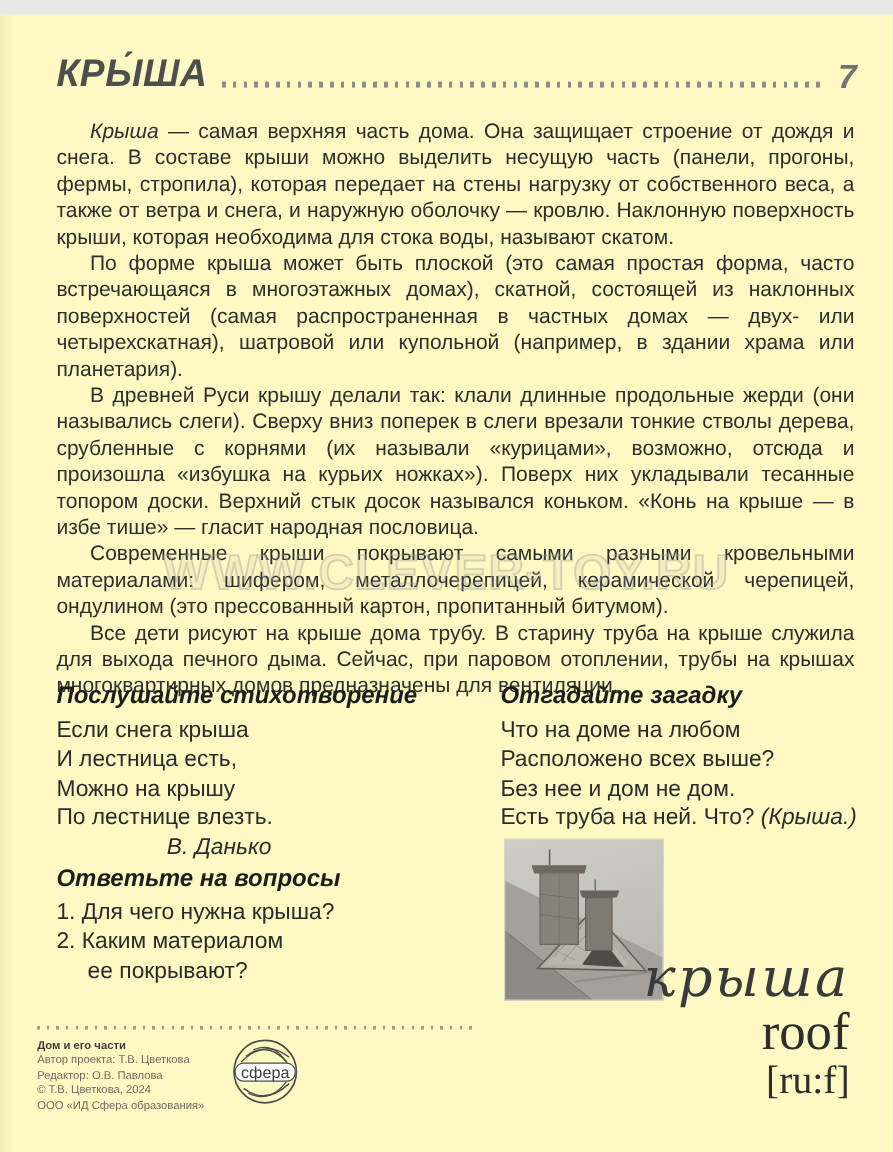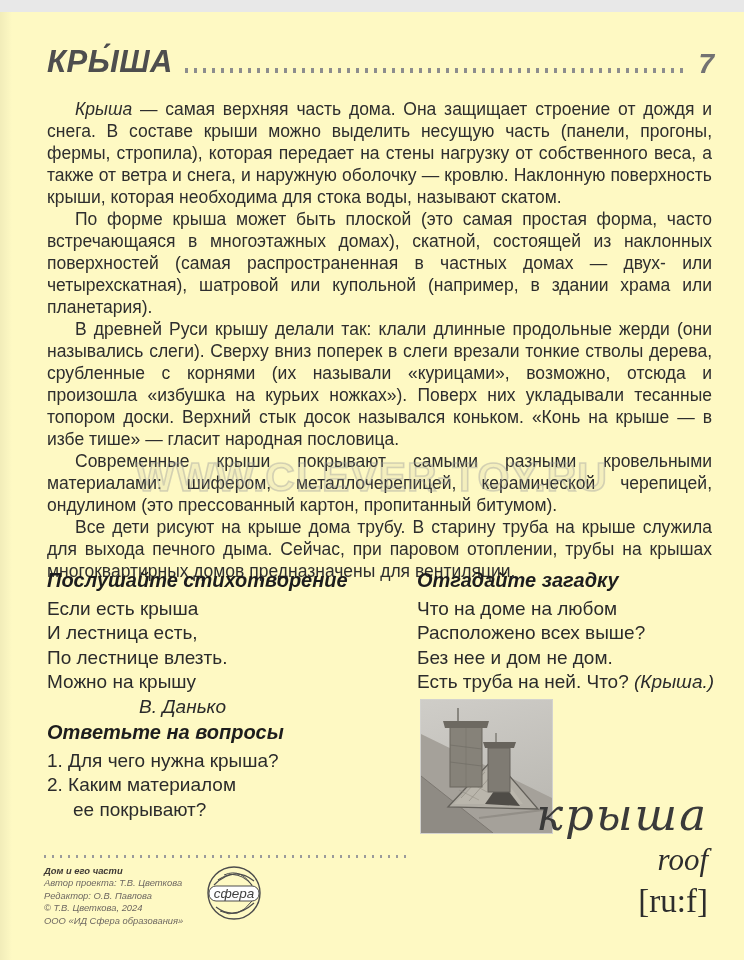--- a/index.html
+++ b/index.html
@@ -45,25 +45,25 @@
 
   
   .photo { position:absolute; left:420px; top:687px; width:133px; height:135px;
     border:1px solid #d3d2ce; background:#c4c2bd; }
   .photo svg { display:block; }
 
   
   .vocab { position:absolute; right:36px; top:778px; text-align:right; color:#2d2d2d; }
   .v-ru { font-family:"DejaVu Serif", serif; font-style:italic; font-size:45px; line-height:50px;
     letter-spacing:2px; color:#3a3a3a; }
-  .v-en { font-family:"Liberation Serif", serif; font-size:31px; line-height:40px;font-style:italic; }
+  .v-en { font-family:"Liberation Serif", serif; font-size:44px; line-height:40px; }
   .v-tr { font-family:"Liberation Serif", serif; font-size:33px; line-height:42px; }
 
   
-  .footer { position:absolute; left:44px; top:843px; width:664px;font-style:italic; }
+  .footer { position:absolute; left:31px; top:843px; width:664px; }
   .f-dots { width:364px; height:3px;
     background-image:repeating-linear-gradient(90deg,#9b9b9b 0 2px, transparent 2px 8px); }
   .f-cols { display:flex; margin-top:7px; }
   .f-col { font-size:9.4px; line-height:12.4px; color:#6e6862; }
   .f-col1 { width:154px; }
   .f-col2 { width:152px; }
   .f-title { font-weight:bold; color:#3f3a35; }
   .f-logo { margin-left:6px; margin-top:-2px; }
 </style>
 </head>
@@ -83,24 +83,24 @@
     <p>По форме крыша может быть плоской (это самая простая форма, часто встречающаяся в многоэтажных домах), скатной, состоящей из наклонных поверхностей (самая распространенная в частных домах — двух- или четырехскатная), шатровой или купольной (например, в здании храма или планетария).</p>
     <p>В древней Руси крышу делали так: клали длинные продольные жерди (они назывались слеги). Сверху вниз поперек в слеги врезали тонкие стволы дерева, срубленные с корнями (их называли «курицами», возможно, отсюда и произошла «избушка на курьих ножках»). Поверх них укладывали тесанные топором доски. Верхний стык досок назывался коньком. «Конь на крыше — в избе тише» — гласит народная пословица.</p>
     <p>Современные крыши покрывают самыми разными кровельными материалами: шифером, металлочерепицей, керамической черепицей, ондулином (это прессованный картон, пропитанный битумом).</p>
     <p>Все дети рисуют на крыше дома трубу. В старину труба на крыше служила для выхода печного дыма. Сейчас, при паровом отоплении, трубы на крышах многоквартирных домов предназначены для вентиляции.</p>
   </main>
 
   <div class="watermark">www.clever-toy.ru</div>
 
   <section class="col poem">
     <div class="sec-heading">Послушайте стихотворение</div>
-    <div>Если есть крыша</div>
+    <div>Если снега крыша</div>
     <div>И лестница есть,</div>
+    <div>Можно на крышу</div>
     <div>По лестнице влезть.</div>
-    <div>Можно на крышу</div>
     <div class="poem-author">В. Данько</div>
   </section>
 
   <section class="col riddle">
     <div class="sec-heading">Отгадайте загадку</div>
     <div>Что на доме на любом</div>
     <div>Расположено всех выше?</div>
     <div>Без нее и дом не дом.</div>
     <div><span>Есть труба на ней. Что? </span><span class="answer">(Крыша.)</span></div>
   </section>

